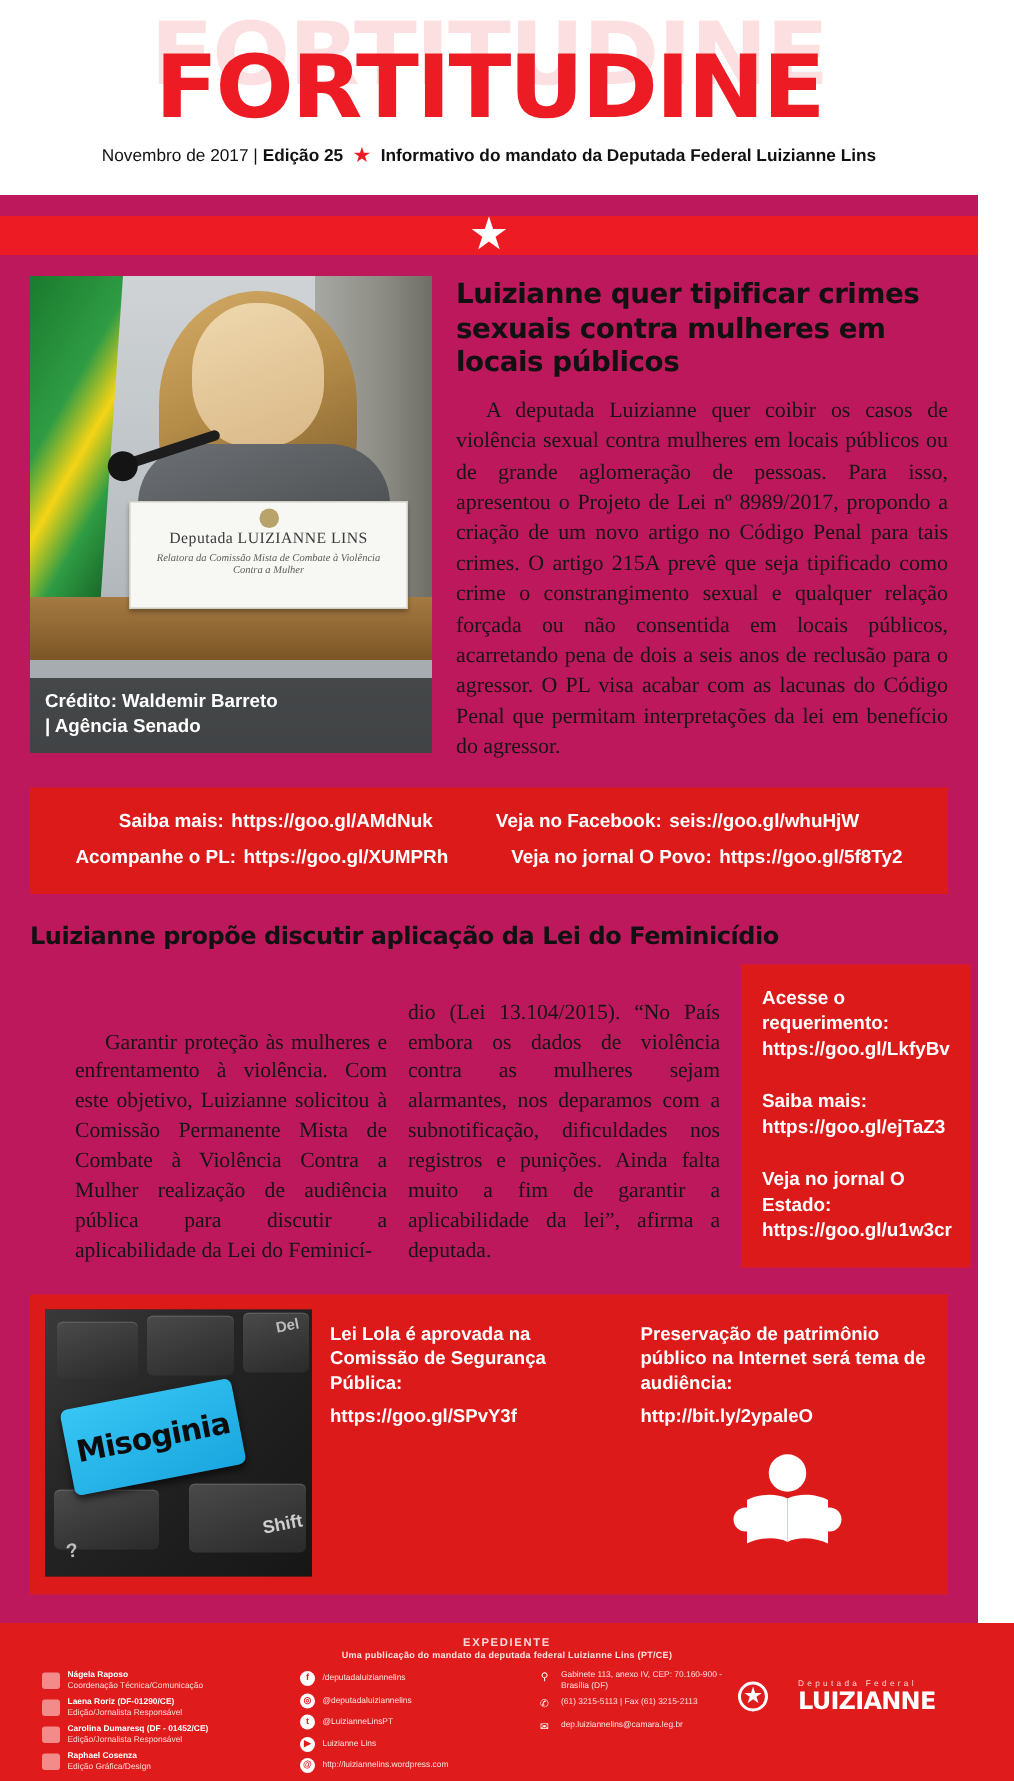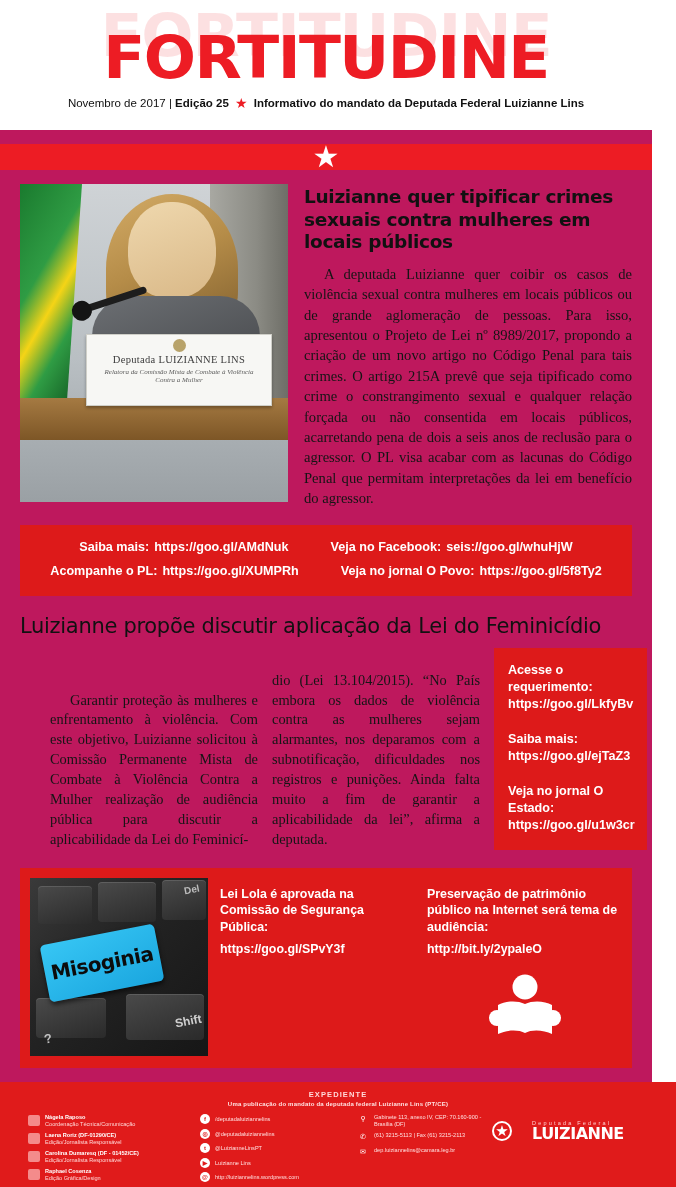--- a/index.html
+++ b/index.html
@@ -145,21 +145,21 @@
     display:flex; justify-content:center; gap:42px;
     font-weight:700; font-size:12.6px; line-height:1.9;
   }
   .linkrow .lbl { white-space:nowrap; }
   .linkrow .url { white-space:nowrap; margin-left:5px; }
 
   
   .art2 { padding:18px 20px 0 20px; }
   .headline2 {
     font-family:"DejaVu Sans", sans-serif;
-    font-weight:400; font-size:21px; color:#111;
+    font-weight:700; font-size:16px; color:#111;
     letter-spacing:-.3px; margin-bottom:10px;
   }
   .art2-cols { display:flex; gap:14px; align-items:flex-end;margin-left:30px; }
   .col-serif {
     flex:0 0 208px; font-family:"Liberation Serif", serif;
     font-size:14.4px; line-height:1.38; text-align:justify;
     color:#151515;
   }
   .col-serif.first { text-indent:20px; }
   .sidebox {
@@ -307,20 +307,24 @@
       <div class="person-hair2"></div>
       <div class="person-head"></div>
       <div class="person-body"></div>
       <div class="mic"></div>
       <div class="desk"></div>
       <div class="nameplate">
         <div class="np-seal"></div>
         <div class="np-l1">Deputada LUIZIANNE LINS</div>
         <div class="np-l2">Relatora da Comissão Mista de Combate à Violência Contra a Mulher</div>
       </div>
+      <div class="photo-credit">
+        <div>Crédito: Waldemir Barreto</div>
+        <div>| Agência Senado</div>
+      </div>
     </div>
     <div class="art1-text">
       <div class="headline1">Luizianne quer tipificar crimes sexuais contra mulheres em locais públicos</div>
       <div class="body-serif">A deputada Luizianne quer coibir os casos de violência sexual contra mulheres em locais públicos ou de grande aglomeração de pessoas. Para isso, apresentou o Projeto de Lei nº 8989/2017, propondo a criação de um novo artigo no Código Penal para tais crimes. O artigo 215A prevê que seja tipificado como crime o constrangimento sexual e qualquer relação forçada ou não consentida em locais públicos, acarretando pena de dois a seis anos de reclusão para o agressor. O PL visa acabar com as lacunas do Código Penal que permitam interpretações da lei em benefício do agressor.</div>
     </div>
   </div>
 
   <div class="linkbox1">
     <div class="linkrow">
       <div>

